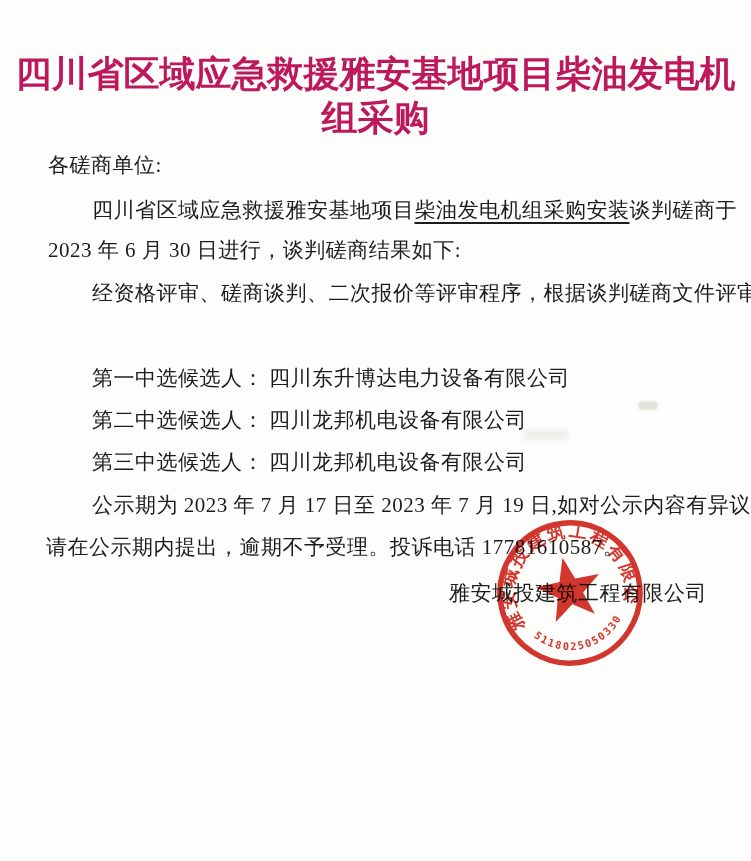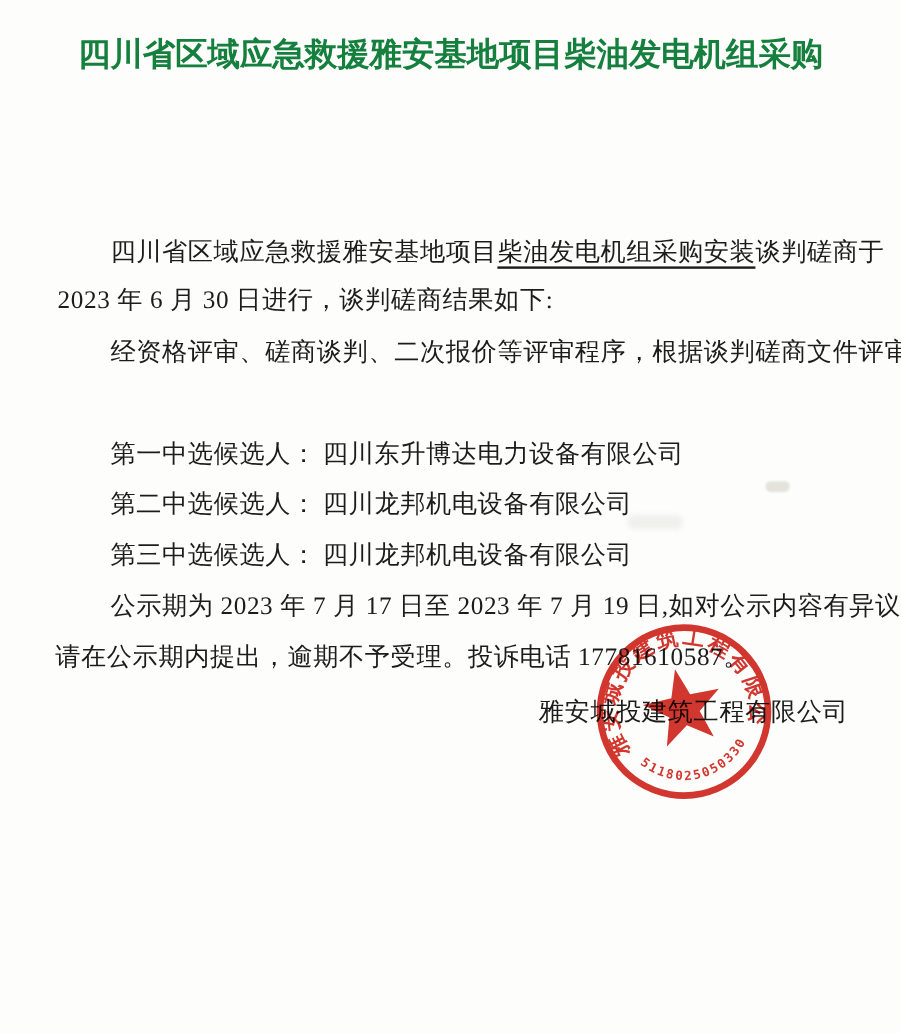--- a/index.html
+++ b/index.html
@@ -17,24 +17,25 @@
     line-height:42px;
     white-space:nowrap;
     letter-spacing:0.5px;
   }
   .title-line{
     position:absolute;
     left:0;width:100%;
     text-align:center;
     font-family:"Liberation Sans","DejaVu Sans",sans-serif;
     font-weight:700;
-    font-size:27px;
+    font-size:36px;
     line-height:44px;
-    color:#15803d;
+    color:#be185d;
     letter-spacing:0px;
+    margin-top:29px;
   }
   .u{
     text-decoration:underline;
     text-decoration-thickness:1.5px;
     text-underline-offset:5px;
   }
   .sig{
     text-align:right;
   }
   .candidate-company{margin-left:5px;}
@@ -80,20 +81,21 @@
     filter:blur(2px);
   }
 </style>
 </head>
 <body>
 
 <div class="page">
 
   <div class="title-line" style="top:23px">四川省区域应急救援雅安基地项目柴油发电机组采购</div>
 
+  <div class="line" style="top:144px;left:48px">各磋商单位:</div>
 
   <div class="line" style="top:189px;left:92px">
     <span>四川省区域应急救援雅安基地项目</span><span class="u">柴油发电机组采购安装</span><span>谈判磋商于</span>
   </div>
   <div class="line" style="top:229px;left:48px">2023 年 6 月 30 日进行，谈判磋商结果如下:</div>
 
   <div class="line" style="top:272px;left:92px">经资格评审、磋商谈判、二次报价等评审程序，根据谈判磋商文件评审</div>
 
   <div class="line" style="top:399px;left:92px">
     <span>第二中选候选人：</span><span class="candidate-company">四川龙邦机电设备有限公司</span>

